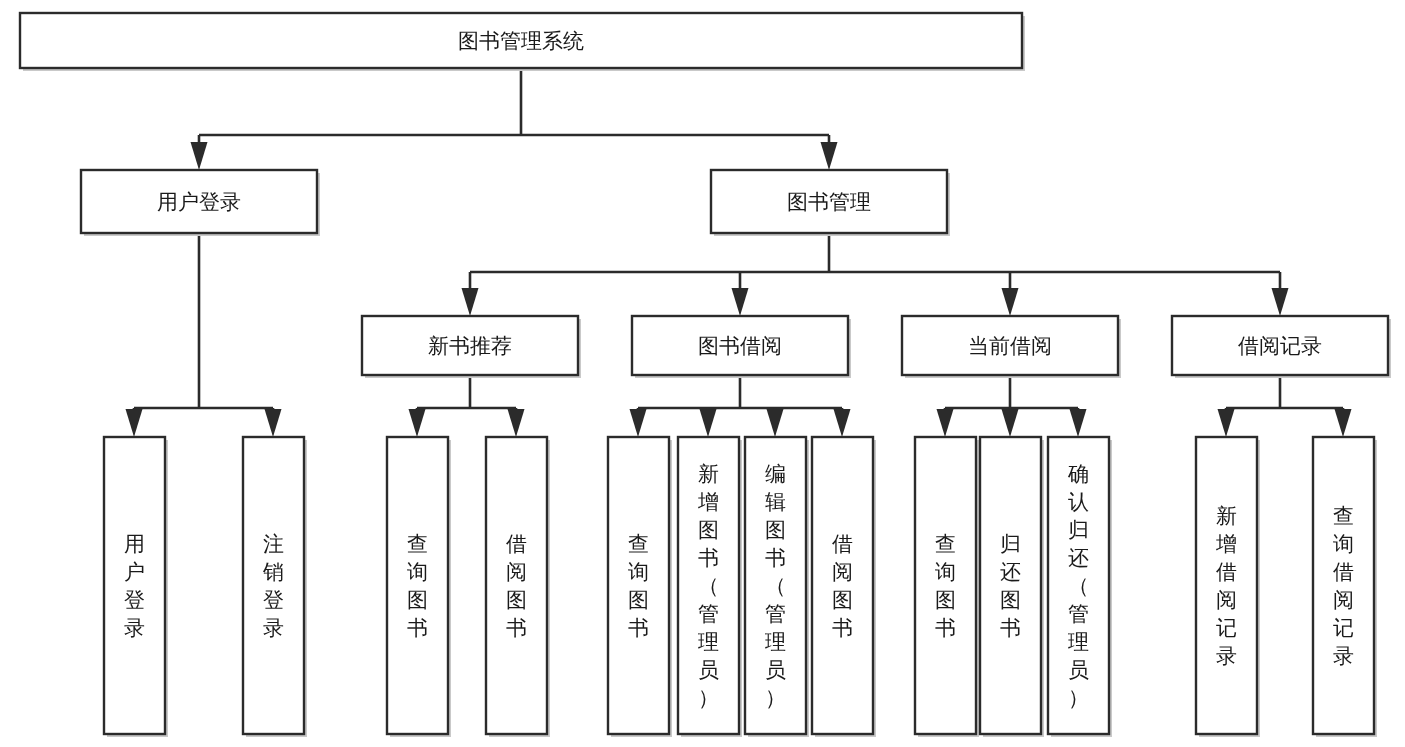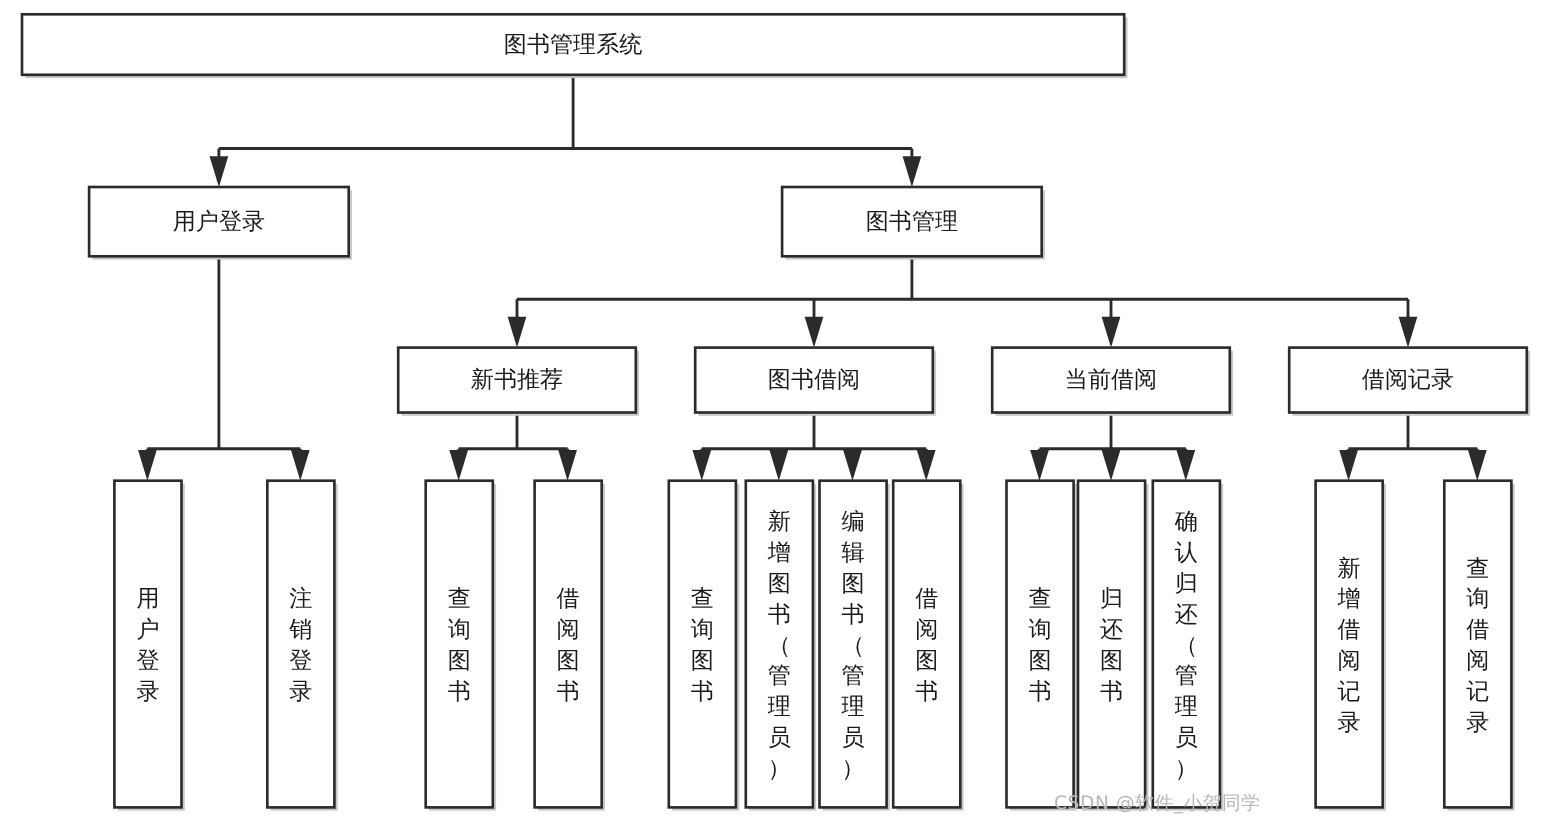--- a/index.html
+++ b/index.html
@@ -240,14 +240,13 @@
           <rect class="node-rect" x="1196" y="437" width="61" height="297"></rect>
           <text class="node-label-v" x="1226.5" y="523.34"><tspan x="1226.5" dy="0">新</tspan><tspan x="1226.5" dy="28">增</tspan><tspan x="1226.5" dy="28">借</tspan><tspan x="1226.5" dy="28">阅</tspan><tspan x="1226.5" dy="28">记</tspan><tspan x="1226.5" dy="28">录</tspan></text>
         </g>
         <g>
           <rect class="node-shadow" x="1316" y="440" width="61" height="297"></rect>
           <rect class="node-rect" x="1313" y="437" width="61" height="297"></rect>
           <text class="node-label-v" x="1343.5" y="523.34"><tspan x="1343.5" dy="0">查</tspan><tspan x="1343.5" dy="28">询</tspan><tspan x="1343.5" dy="28">借</tspan><tspan x="1343.5" dy="28">阅</tspan><tspan x="1343.5" dy="28">记</tspan><tspan x="1343.5" dy="28">录</tspan></text>
         </g>
       </g>
   </svg>
-  <div class="watermark">CSDN @软件_小贺同学</div>
 </div>
 
 </body></html>

